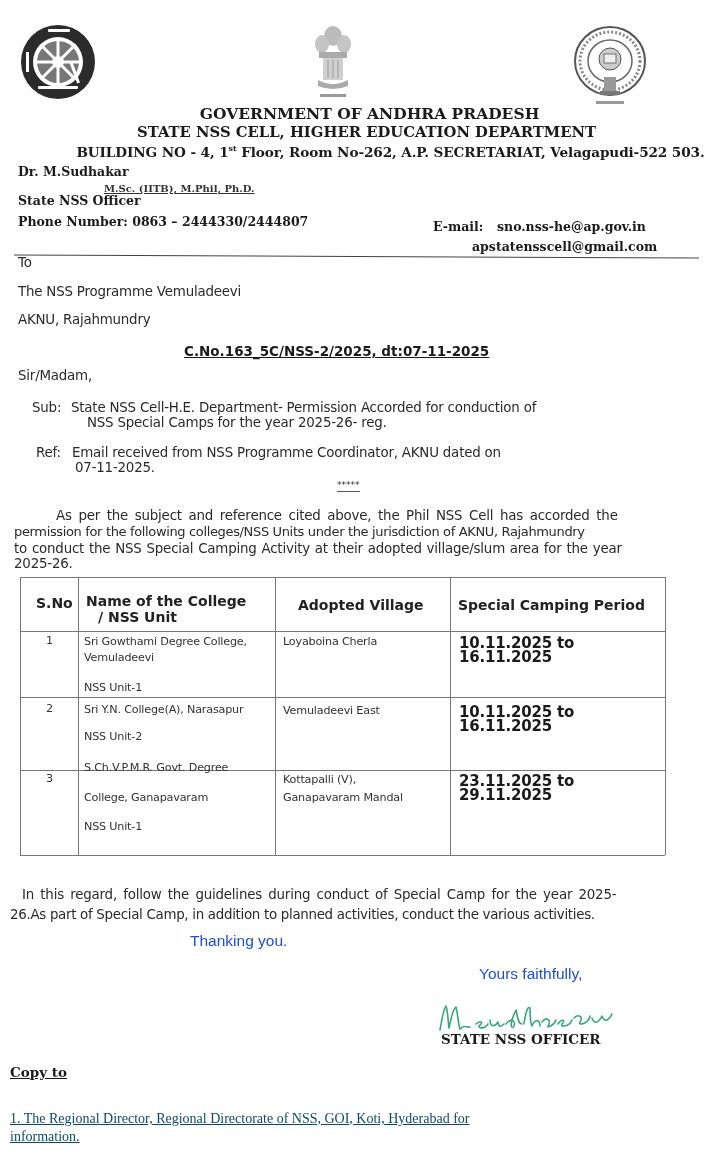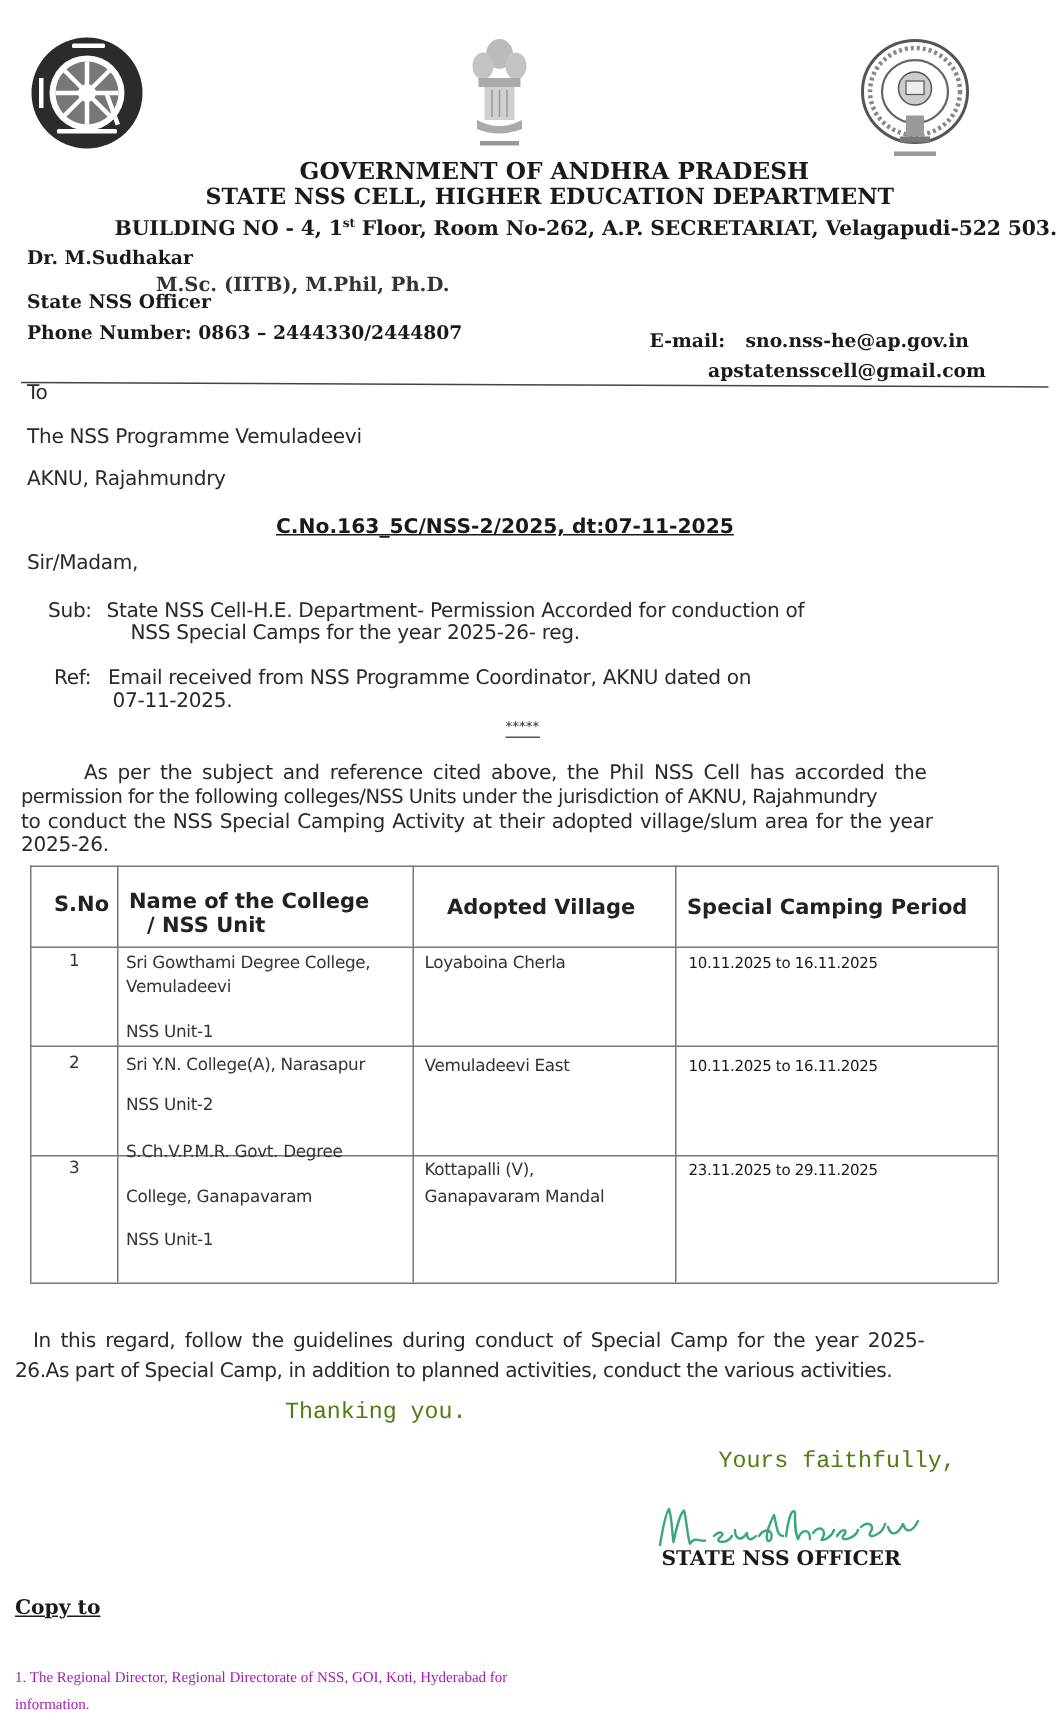--- a/index.html
+++ b/index.html
@@ -5,37 +5,37 @@
     html, body { margin: 0; padding: 0; background: #ffffff; }
     body { width: 707px; height: 1157px; position: relative; overflow: hidden; color: #1a1a1a; }
 
     
     .logo { position: absolute; }
     
     .hdr { position: absolute; left: 0; width: 707px; text-align: center; font-family: "DejaVu Serif", serif; font-weight: bold; color: #1a1a1a; }
     .rule { position: absolute; height: 0; border-top: 1.4px solid #444; }
 
     .sender { position: absolute; font-family: "DejaVu Serif", serif; font-weight: bold; font-size: 12.5px; color: #1a1a1a; }
-    .quals { position: absolute; font-family: "DejaVu Serif", serif; font-weight: bold; font-size: 13px; color: #333; }
+    .quals { position: absolute; font-family: "DejaVu Serif", serif; font-weight: bold; font-size: 10px; color: #333; text-decoration: underline; }
 
     .body-text { position: absolute; font-family: "DejaVu Sans", sans-serif; font-size: 13.4px; color: #2a2a2a; letter-spacing: -0.2px; }
     .cno { position: absolute; font-family: "DejaVu Sans", sans-serif; font-weight: bold; font-size: 13.5px; text-decoration: underline; color: #1a1a1a; }
 
     
     .tbl { position: absolute; left: 20px; top: 577px; width: 645px; height: 278px; }
     .hline { position: absolute; left: 0; width: 645px; border-top: 1px solid #777; height: 0; }
     .vline { position: absolute; top: 0; height: 278px; border-left: 1px solid #777; width: 0; }
     .th { position: absolute; font-family: "DejaVu Sans", sans-serif; font-weight: bold; font-size: 14px; color: #222; line-height: 16px; }
     .td { position: absolute; font-family: "DejaVu Sans", sans-serif; font-size: 11.2px; color: #333; line-height: 14px; letter-spacing: -0.2px; }
-    .td.bold { font-weight: normal; color: #1a1a1a; font-size: 10px; }
-
-    .closing { position: absolute; font-family: Liberation Mono, monospace; font-size: 15.5px; color: #4d7c0f; }
+    .td.bold { font-weight: bold; color: #1a1a1a; font-size: 15px; }
+
+    .closing { position: absolute; font-family: Liberation Sans, sans-serif; font-size: 15.5px; color: #1d4ed8; }
     .sig-title { position: absolute; font-family: "DejaVu Serif", serif; font-weight: bold; font-size: 13.5px; color: #1a1a1a; }
     .copy-to { position: absolute; font-family: "DejaVu Serif", serif; font-weight: bold; font-size: 13.5px; text-decoration: underline; color: #1a1a1a; }
-    .copy-item { position: absolute; font-family: "Liberation Serif", serif; font-size: 10px; color: #a21caf; line-height: 18px; }
+    .copy-item { position: absolute; font-family: "Liberation Serif", serif; font-size: 14px; color: #0c4a6e; line-height: 18px; text-decoration: underline; }
   </style>
 </head>
 <body>
 
 <div class="logo" style="left:18px; top:22px; width:82px; height:80px;">
   <svg width="82" height="80" viewBox="0 0 82 80">
     <circle cx="40" cy="40" r="37" fill="#2b2b2b"></circle>
     <circle cx="40" cy="40" r="25" fill="#ffffff"></circle>
     <circle cx="40" cy="40" r="21" fill="#777"></circle>
     <circle cx="40" cy="40" r="6" fill="#ffffff"></circle>

